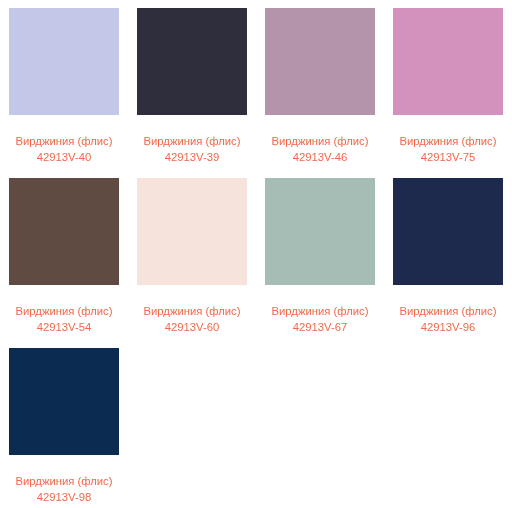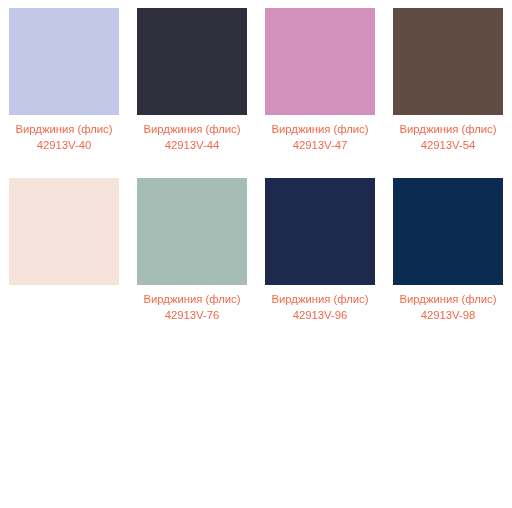--- a/index.html
+++ b/index.html
@@ -22,20 +22,21 @@
   .swatch-card {
     width: 128px;
     height: 170px;
     box-sizing: border-box;
     display: flex;
     flex-direction: column;
     align-items: center;
     padding-top: 8px;
     background: #ffffff;
     text-decoration: none;
+    gap: 12px;
   }
   .swatch-color {
     width: 110px;
     height: 107px;
     display: block;
   }
   .swatch-caption {
     margin-top: 7px;
     width: 124px;
     text-align: center;
@@ -54,36 +55,41 @@
 </head>
 <body style="background: rgb(255, 255, 255);">
 
 <div id="swatch-grid">
     <div class="swatch-card">
       <div class="swatch-color" style="background-color: rgb(195, 200, 232);"></div>
       <div class="swatch-caption" style="color: rgb(240, 105, 74);">Вирджиния (флис) 42913V-40</div>
     </div>
     <div class="swatch-card">
       <div class="swatch-color" style="background-color: rgb(47, 46, 60);"></div>
-      <div class="swatch-caption" style="color: rgb(240, 105, 74);">Вирджиния (флис) 42913V-44</div>
+      <div class="swatch-caption" style="color: rgb(240, 105, 74);">Вирджиния (флис) 42913V-39</div>
+    </div>
+    <div class="swatch-card">
+      <div class="swatch-color" style="background-color: rgb(180, 148, 171);"></div>
+      <div class="swatch-caption" style="color: rgb(240, 105, 74);">Вирджиния (флис) 42913V-46</div>
     </div>
     <div class="swatch-card">
       <div class="swatch-color" style="background-color: rgb(210, 146, 189);"></div>
-      <div class="swatch-caption" style="color: rgb(240, 105, 74);">Вирджиния (флис) 42913V-47</div>
+      <div class="swatch-caption" style="color: rgb(240, 105, 74);">Вирджиния (флис) 42913V-75</div>
     </div>
     <div class="swatch-card">
       <div class="swatch-color" style="background-color: rgb(95, 75, 66);"></div>
       <div class="swatch-caption" style="color: rgb(240, 105, 74);">Вирджиния (флис) 42913V-54</div>
     </div>
     <div class="swatch-card">
       <div class="swatch-color" style="background-color: rgb(246, 227, 219);"></div>
+      <div class="swatch-caption" style="color: rgb(240, 105, 74);">Вирджиния (флис) 42913V-60</div>
     </div>
     <div class="swatch-card">
       <div class="swatch-color" style="background-color: rgb(166, 189, 181);"></div>
-      <div class="swatch-caption" style="color: rgb(240, 105, 74);">Вирджиния (флис) 42913V-76</div>
+      <div class="swatch-caption" style="color: rgb(240, 105, 74);">Вирджиния (флис) 42913V-67</div>
     </div>
     <div class="swatch-card">
       <div class="swatch-color" style="background-color: rgb(29, 42, 77);"></div>
       <div class="swatch-caption" style="color: rgb(240, 105, 74); text-align: center;">Вирджиния (флис) 42913V-96</div>
     </div>
     <div class="swatch-card">
       <div class="swatch-color" style="background-color: rgb(11, 44, 80);"></div>
       <div class="swatch-caption" style="color: rgb(240, 105, 74);">Вирджиния (флис) 42913V-98</div>
     </div>
     <div class="empty-cell"></div>

